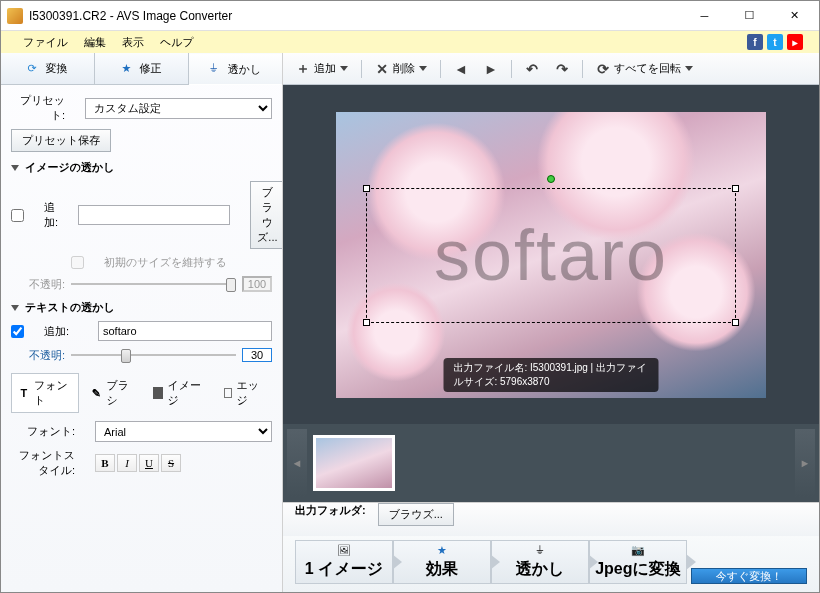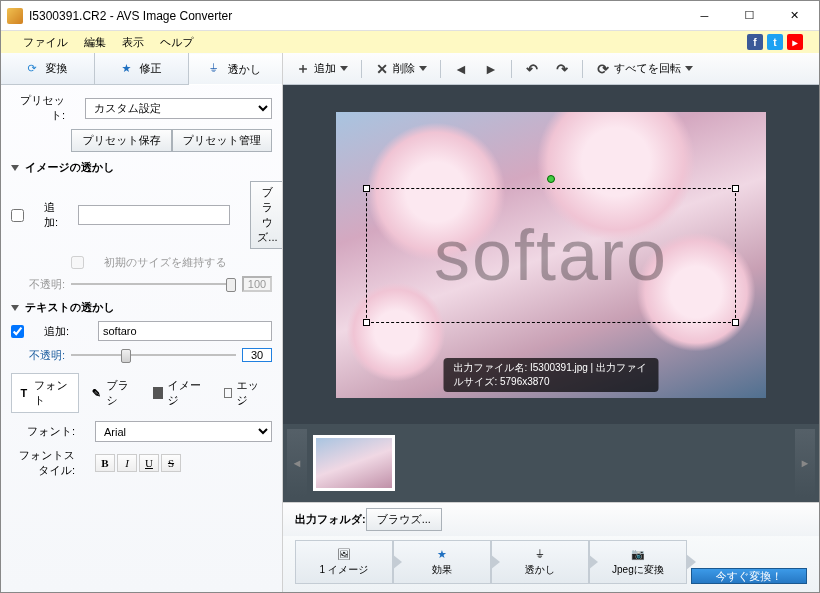--- a/index.html
+++ b/index.html
@@ -85,28 +85,28 @@
 .watermark-text { font-size: 72px; font-family: Arial; color: rgba(0,0,0,0.30); letter-spacing: 2px;}
 .wm-handle { position:absolute; width:7px; height:7px; background:#fff; border:1px solid #000;}
 .wm-rot { position:absolute; width:8px; height:8px; background:#4c4; border:1px solid #060; border-radius:50%; left:50%; top:-14px; transform:translateX(-50%);}
 .info-bar { position: absolute; bottom: 6px; left: 50%; transform: translateX(-50%); background: rgba(0,0,0,0.7); color: #fff; padding: 3px 10px; font-size: 10px; border-radius: 4px; }
 
 .thumb-strip { height: 78px; background: #445058; display: flex; align-items: center; padding: 0 4px; }
 .strip-arrow { width: 20px; height: 68px; background: linear-gradient(180deg,#556068,#445058); display:flex; align-items:center; justify-content:center; color:#888; cursor: pointer; }
 .thumbs { flex:1; display:flex; align-items:center; gap:6px; padding:0 6px; }
 .thumb-item { width: 82px; height: 56px; border: 3px solid #fff; background: linear-gradient(160deg,#a8c4e0,#f0d8e4,#c090a8); position:relative; }
 
-.output-row { height: 34px; display: flex; align-items: center; gap: 0; padding: 0 12px; background: linear-gradient(180deg,#fdfdfd,#f0f3f6); border-top: 1px solid #d0d0d0; }
+.output-row { height: 34px; display: flex; align-items: flex-start; gap: 12px; padding: 0 12px; background: linear-gradient(180deg,#fdfdfd,#f0f3f6); border-top: 1px solid #d0d0d0; }
 .output-row .ol { font-weight: bold; }
 .output-row select { flex:1; }
 
 .steps { height: 56px; display: flex; align-items: stretch; padding: 4px 12px 8px; gap: 0; background: linear-gradient(180deg,#f8fafb,#eef2f5);}
 .step { flex: 1; background: linear-gradient(180deg,#f4f7fa,#e4eaef); border: 1px solid #c4ccd4; display: flex; flex-direction: column; align-items: center; justify-content: center; gap: 2px; position: relative; cursor:pointer;}
 .step:not(:last-child)::after { content:""; position:absolute; right:-10px; top:50%; transform:translateY(-50%); width:0;height:0; border-top:8px solid transparent; border-bottom:8px solid transparent; border-left:10px solid #c4ccd4; z-index:1;}
-.step .s-label { font-weight: normal; font-size: 10px; }
+.step .s-label { font-weight: bold; font-size: 16px; }
 .convert-btn { width: 116px; background: linear-gradient(180deg,#3c9ae8,#2678c4); color: #fff; display: flex; align-items: center; justify-content: center; font-weight: normal; font-size: 12px; cursor: pointer; border: 1px solid #1a5890; margin-left:4px;margin-top:28px;}
 
 .chev { display:inline-block; width:0;height:0; border-left:4px solid transparent; border-right:4px solid transparent; border-top:5px solid #444;}
 </style>
 </head>
 <body>
 
 <div class="titlebar">
   <div class="app-icon"></div>
   <div class="title">I5300391.CR2 - AVS Image Converter</div>
@@ -144,23 +144,22 @@
       </div>
     </div>
 
     <div class="panel-content">
       <div class="row">
         <div class="label">プリセット:</div>
         <select style="flex:1">
           <option>カスタム設定</option>
         </select>
       </div>
-      <div class="row" style="justify-content:flex-end; gap:0;">
+      <div class="row" style="gap:6px;">
         <button class="btn">プリセット保存</button>
-        <button class="btn">プリセット管理</button>
       </div>
 
       <div class="section-head">
         <span class="tri"></span>
         <span>イメージの透かし</span>
       </div>
       <div class="row">
         <input type="checkbox" style="">
         <span style="width:34px">追加:</span>
         <input type="text" style="flex: 1 1 0%;">

